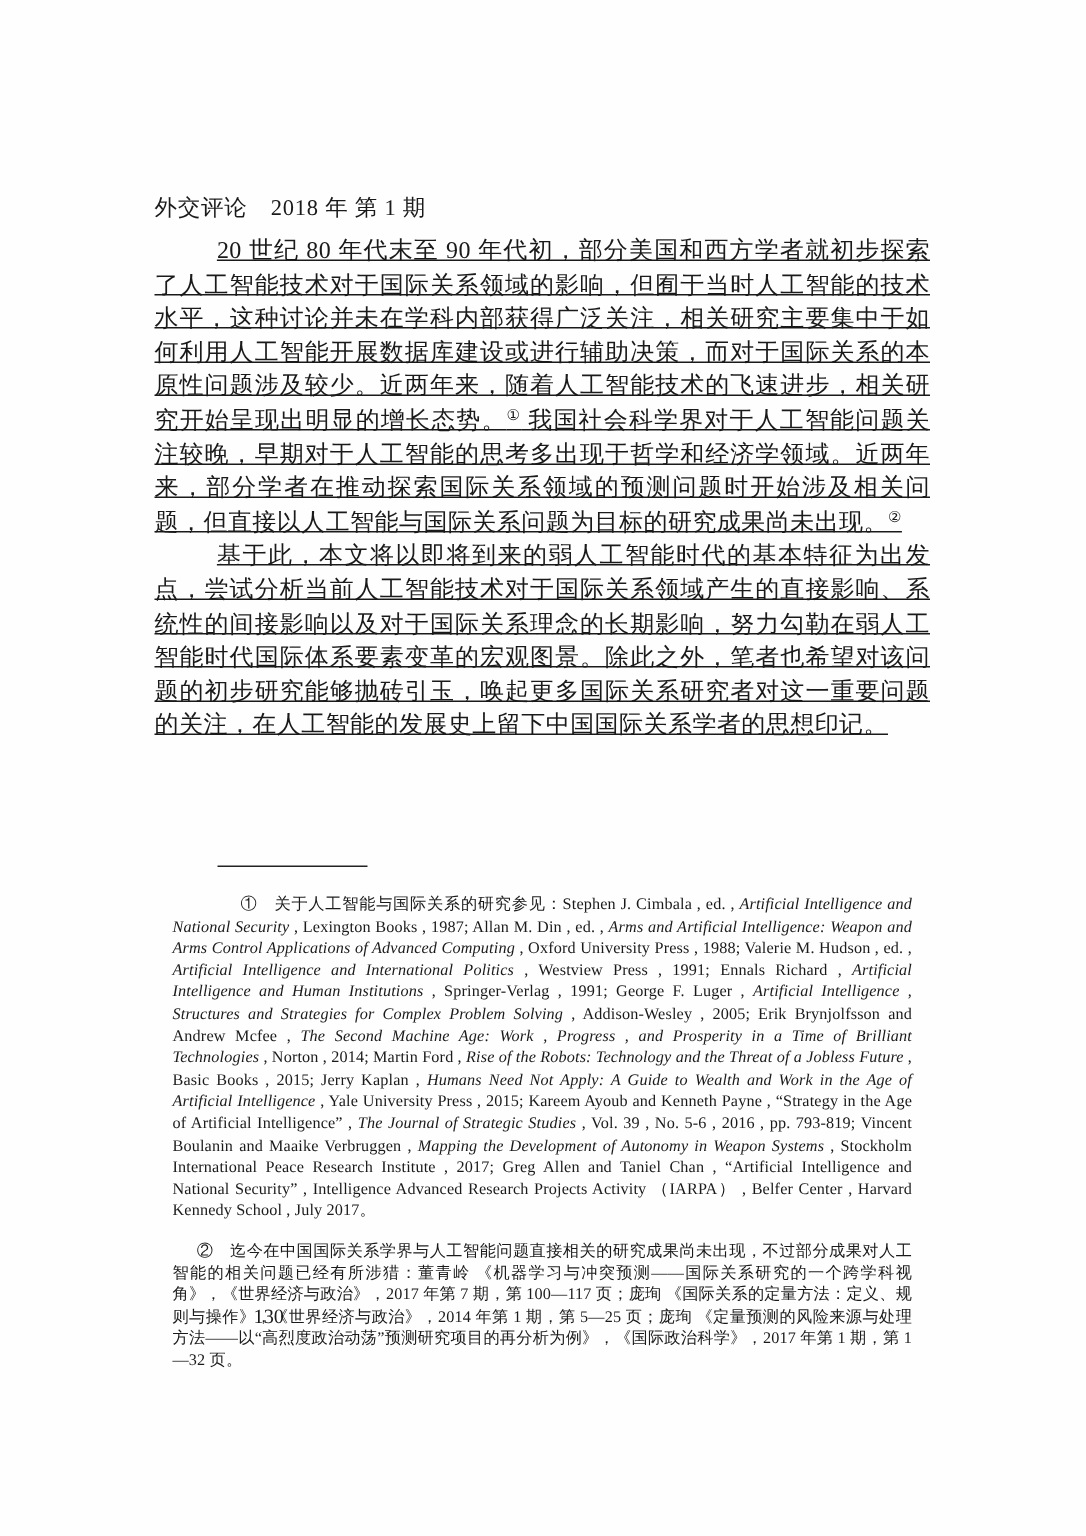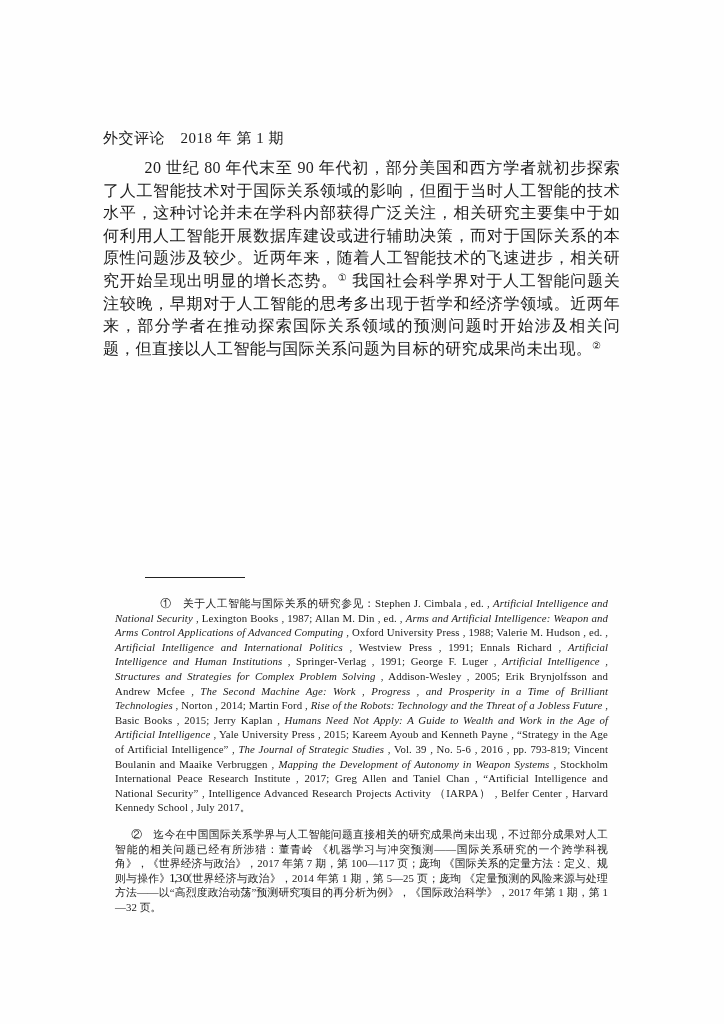--- a/index.html
+++ b/index.html
@@ -27,20 +27,21 @@
     top: 157px;
     width: 517px;
   }
   .para {
     margin: 0;
     font-size: 16px;
     line-height: 22.6px;
     text-align: justify;
     text-indent: 2.6em;
     letter-spacing: 0.3px;
+    text-decoration: underline;
   }
   .para sup {
     font-size: 10px;
     line-height: 0;
     vertical-align: 5px;
   }
   .fn-rule {
     position: absolute;
     left: 145px;
     top: 577px;
@@ -74,20 +75,21 @@
 </style>
 </head>
 <body>
 
 <div class="page">
 
   <div class="running-header">外交评论　2018 年 第 1 期</div>
 
   <div class="body-text">
       <p class="para"><span>20 世纪 80 年代末至 90 年代初，部分美国和西方学者就初步探索了人工智能技术对于国际关系领域的影响，但囿于当时人工智能的技术水平，这种讨论并未在学科内部获得广泛关注，相关研究主要集中于如何利用人工智能开展数据库建设或进行辅助决策，而对于国际关系的本原性问题涉及较少。近两年来，随着人工智能技术的飞速进步，相关研究开始呈现出明显的增长态势。</span><sup>①</sup><span> 我国社会科学界对于人工智能问题关注较晚，早期对于人工智能的思考多出现于哲学和经济学领域。近两年来，部分学者在推动探索国际关系领域的预测问题时开始涉及相关问题，但直接以人工智能与国际关系问题为目标的研究成果尚未出现。</span><sup>②</sup></p>
+      <p class="para"><span>基于此，本文将以即将到来的弱人工智能时代的基本特征为出发点，尝试分析当前人工智能技术对于国际关系领域产生的直接影响、系统性的间接影响以及对于国际关系理念的长期影响，努力勾勒在弱人工智能时代国际体系要素变革的宏观图景。除此之外，笔者也希望对该问题的初步研究能够抛砖引玉，唤起更多国际关系研究者对这一重要问题的关注，在人工智能的发展史上留下中国国际关系学者的思想印记。</span></p>
     </div>
 
   <div class="fn-rule"></div>
 
   <div class="footnotes">
       <p class="fn fn-1"><span>①　关于人工智能与国际关系的研究参见：Stephen J. Cimbala , ed. , </span><span class="it">Artificial Intelligence and National Security</span><span> , Lexington Books , 1987; Allan M. Din , ed. , </span><span class="it">Arms and Artificial Intelligence: Weapon and Arms Control Applications of Advanced Computing</span><span> , Oxford University Press , 1988; Valerie M. Hudson , ed. , </span><span class="it">Artificial Intelligence and International Politics</span><span> , Westview Press , 1991; Ennals Richard , </span><span class="it">Artificial Intelligence and Human Institutions</span><span> , Springer-Verlag , 1991; George F. Luger , </span><span class="it">Artificial Intelligence , Structures and Strategies for Complex Problem Solving</span><span> , Addison-Wesley , 2005; Erik Brynjolfsson and Andrew Mcfee , </span><span class="it">The Second Machine Age: Work , Progress , and Prosperity in a Time of Brilliant Technologies</span><span> , Norton , 2014; Martin Ford , </span><span class="it">Rise of the Robots: Technology and the Threat of a Jobless Future</span><span> , Basic Books , 2015; Jerry Kaplan , </span><span class="it">Humans Need Not Apply: A Guide to Wealth and Work in the Age of Artificial Intelligence</span><span> , Yale University Press , 2015; Kareem Ayoub and Kenneth Payne , “Strategy in the Age of Artificial Intelligence” , </span><span class="it">The Journal of Strategic Studies</span><span> , Vol. 39 , No. 5-6 , 2016 , pp. 793-819; Vincent Boulanin and Maaike Verbruggen , </span><span class="it">Mapping the Development of Autonomy in Weapon Systems</span><span> , Stockholm International Peace Research Institute , 2017; Greg Allen and Taniel Chan , “Artificial Intelligence and National Security” , Intelligence Advanced Research Projects Activity （IARPA） , Belfer Center , Harvard Kennedy School , July 2017。</span></p>
       <p class="fn fn-2"><span>②　迄今在中国国际关系学界与人工智能问题直接相关的研究成果尚未出现，不过部分成果对人工智能的相关问题已经有所涉猎：董青岭 《机器学习与冲突预测——国际关系研究的一个跨学科视角》，《世界经济与政治》，2017 年第 7 期，第 100—117 页；庞珣 《国际关系的定量方法：定义、规则与操作》，《世界经济与政治》，2014 年第 1 期，第 5—25 页；庞珣 《定量预测的风险来源与处理方法——以“高烈度政治动荡”预测研究项目的再分析为例》，《国际政治科学》，2017 年第 1 期，第 1—32 页。</span></p>
     </div>
 
   <div class="page-number">130</div>

